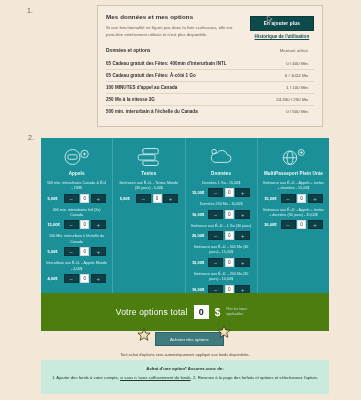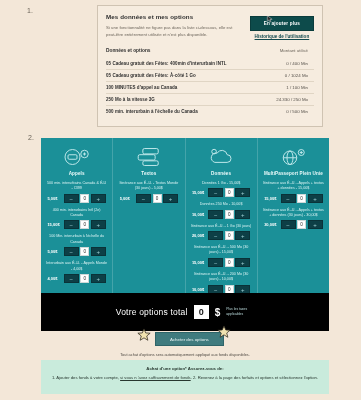--- a/index.html
+++ b/index.html
@@ -86,21 +86,21 @@
   .st-minus,.st-plus{
     width:15px;height:9px;background:#0d3f46;border:1px solid #0a3238;
     color:#9fd0d4;font-size:6px;line-height:8px;text-align:center;box-sizing:border-box;
   }
   .st-val{
     width:9px;height:9px;background:#ffffff;border:1px solid #cfd8d8;
     color:#2b2b2b;font-size:4.6px;line-height:8px;text-align:center;box-sizing:border-box;
   }
   .total-bar{
     position:absolute;left:0;bottom:0;width:100%;height:38px;
-    background:#000000;display:flex;align-items:center;justify-content:center;gap:6px;
+    background:#4d7c0f;display:flex;align-items:center;justify-content:center;gap:6px;
   }
   .total-label{font-size:8.5px;color:#ffffff;letter-spacing:.2px;}
   .total-box{
     background:#ffffff;color:#1a1a1a;font-size:9px;font-weight:bold;
     padding:1px 5px;line-height:12px;
   }
   .total-cur{font-size:10px;color:#ffffff;font-weight:bold;}
   .total-note{font-size:3.4px;color:#bcdcdd;line-height:1.5;width:28px;}
 
   

